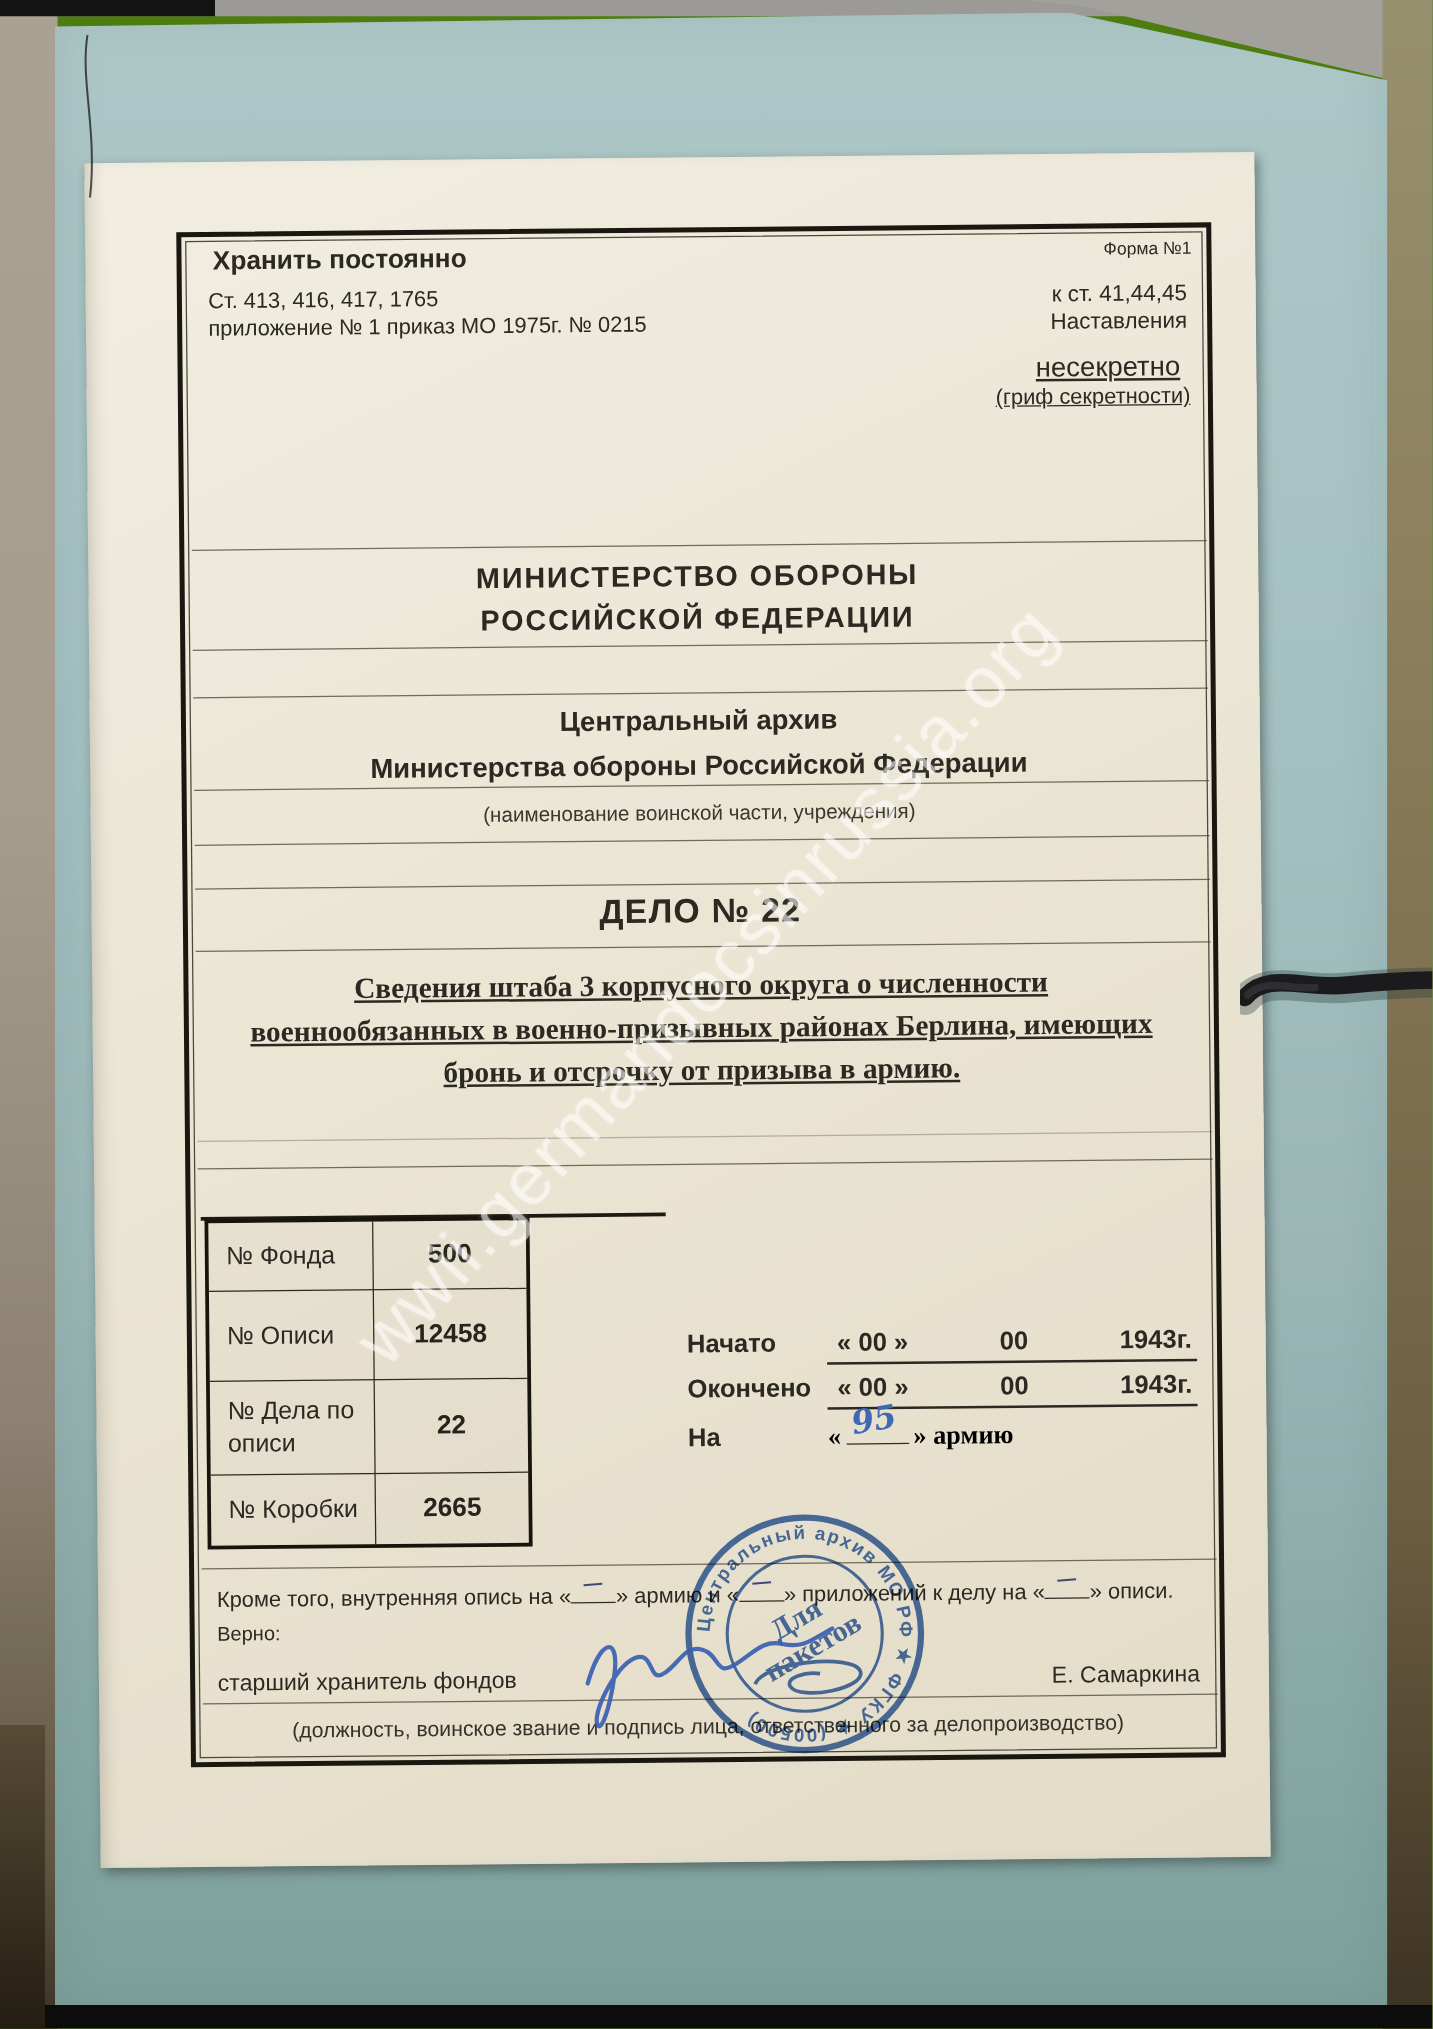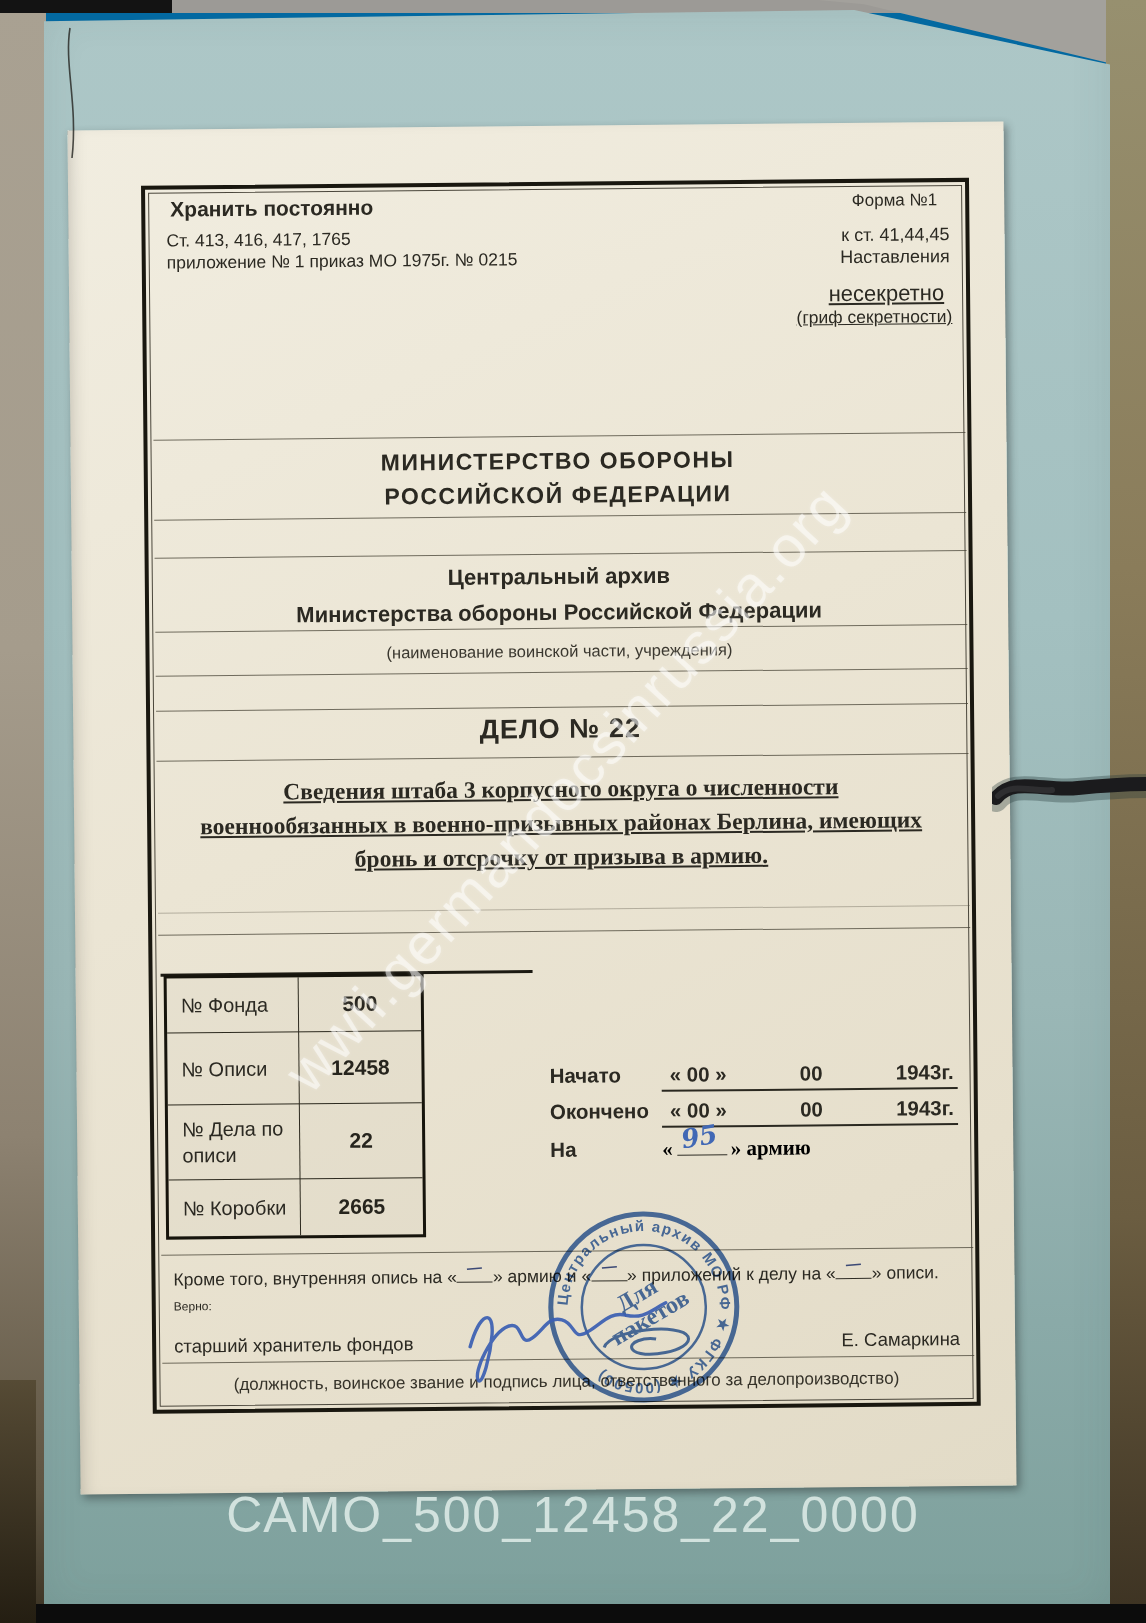--- a/index.html
+++ b/index.html
@@ -1,16 +1,16 @@
 <!DOCTYPE html>
 <html><head>
 <meta charset="utf-8">
 <style>
   html,body{margin:0;padding:0;background:#8f897c;}
-  .canvas{position:relative;width:1146px;height:1623px;overflow:hidden;background:#0369a1;font-family:"Liberation Sans",sans-serif;}
+  .canvas{position:relative;width:1146px;height:1623px;overflow:hidden;background:#4d7c0f;font-family:"Liberation Sans",sans-serif;}
   .abs{position:absolute;}
   
   .bg-left{left:0;top:0;width:46px;height:1623px;background:linear-gradient(180deg,#a9a192 0%,#a59c8c 40%,#8d8271 70%,#5e5441 92%,#3a3223 100%);}
   .bg-top{left:0;top:0;width:1146px;height:13px;background:#9c9a96;}
   .bg-topleft-black{left:0;top:0;width:172px;height:13px;background:#131313;}
   .bg-topright{left:818px;top:0;width:328px;height:72px;background:#a3a19c;clip-path:polygon(0 0,100% 0,100% 100%,14% 6%);}
   .bg-right{left:1106px;top:0;width:40px;height:1623px;background:linear-gradient(180deg,#97906f 0%,#8a7c5a 35%,#6b5d41 75%,#3c3222 100%);}
   .bg-bottom-black{left:0;top:1604px;width:1146px;height:19px;background:#0c0c0c;z-index:30;}
   .bg-bottomleft{left:0;top:1380px;width:36px;height:243px;background:linear-gradient(180deg,#564b35,#241e12);z-index:31;}
   
@@ -85,21 +85,21 @@
       <div class="rule faint" style="top:723px"></div>
       <div class="rule" style="top:745px"></div>
       <div class="rule bold" style="top:784px;left:8px;width:372px"></div>
       <div class="rule" style="top:1065px"></div>
       <div class="rule" style="top:1173px"></div>
 
       <div class="txt" style="left:25px;top:8px;font-size:21px;font-weight:bold">Хранить  постоянно</div>
       <div class="txt" style="left:21px;top:41px;font-size:17.5px">Ст. 413, 416, 417, 1765</div>
       <div class="txt" style="left:21px;top:63px;font-size:17.5px">приложение № 1 приказ МО 1975г.  № 0215</div>
 
-      <div class="txt" style="right:28px;top:8px;font-size:17px">Форма №1</div>
+      <div class="txt" style="right:12px;top:8px;font-size:14px">Форма №1</div>
       <div class="txt" style="right:16px;top:42px;font-size:18px">к ст. 41,44,45</div>
       <div class="txt" style="right:16px;top:64px;font-size:18px">Наставления</div>
       <div class="txt" style="right:22px;top:98px;font-size:22px;text-decoration:underline">несекретно</div>
       <div class="txt" style="right:14px;top:124px;font-size:17.5px;text-decoration:underline">(гриф секретности)</div>
 
       <div class="txt ctr" style="top:262px;font-size:23px;font-weight:bold;letter-spacing:1.5px">МИНИСТЕРСТВО ОБОРОНЫ</div>
       <div class="txt ctr" style="top:296px;font-size:23px;font-weight:bold;letter-spacing:1.5px">РОССИЙСКОЙ ФЕДЕРАЦИИ</div>
 
       <div class="txt ctr" style="top:378px;font-size:22px;font-weight:bold">Центральный архив</div>
       <div class="txt ctr" style="top:414px;font-size:22px;font-weight:bold">Министерства обороны  Российской Федерации</div>
@@ -153,21 +153,21 @@
         <span class="blank" style="width:50px;margin:0 4px">
           <span class="hand95">95</span>
         </span>
         <span class="serif" style="font-size:21px;font-weight:bold">» армию</span>
       </div>
 
       <div class="txt" style="left:18px;top:1078px;font-size:17.5px">
         <span>Кроме того, внутренняя опись на «</span><span class="blank" style="width:36px"><span class="dash">—</span></span><span>» армию и «</span><span class="blank" style="width:36px"><span class="dash">—</span></span><span>» приложений к делу на «</span><span class="blank" style="width:36px"><span class="dash">—</span></span><span>» описи.</span>
       </div>
 
-      <div class="txt" style="left:18px;top:1110px;font-size:12px">Верно:</div>
+      <div class="txt" style="left:18px;top:1110px;font-size:16px">Верно:</div>
       <div class="txt" style="left:18px;top:1146px;font-size:18.5px">старший хранитель фондов</div>
       <div class="txt" style="right:16px;top:1146px;font-size:18.5px">Е. Самаркина</div>
       <div class="txt ctr" style="top:1186px;font-size:17px;color:#353229">(должность, воинское звание и подпись лица, ответственного за делопроизводство)</div>
 
       <svg class="stamp" width="200" height="200" viewBox="0 0 200 200">
         <defs>
           <path id="ringPath" d="M 24,100 A 76,76 0 1 1 176,100 A 76,76 0 1 1 24,100"></path>
         </defs>
         <circle cx="100" cy="100" r="93" fill="none" stroke="#2d5cab" stroke-width="5"></circle>
         <circle cx="100" cy="100" r="62" fill="none" stroke="#2d5cab" stroke-width="2.5"></circle>
@@ -181,20 +181,19 @@
         <path d="M60,140 C66,122 138,116 144,130 C150,144 96,154 88,142 C84,135 100,130 112,132" fill="none" stroke="#2d5cab" stroke-width="3"></path>
       </svg>
 
       <svg class="sig" width="240" height="120">
         <path d="M18,78 C28,44 42,40 40,66 C38,88 30,116 26,112 C20,104 40,64 56,58 C72,52 66,80 80,70 C92,62 96,48 110,52 C124,56 120,74 136,64 C150,56 158,44 174,48 C192,52 198,44 214,36" fill="none" stroke="#3b5fb3" stroke-width="3.4" stroke-linecap="round"></path>
       </svg>
 
     </div>
   </div>
 
-  <div class="abs folder-code">САМО_500_12458_22_0000</div>
 
   <div class="abs watermark">wwii.germandocsinrussia.org</div>
 
   <div class="abs bg-bottom-black"></div>
   <div class="abs bg-bottomleft"></div>
 
 </div>
 
 </body></html>

